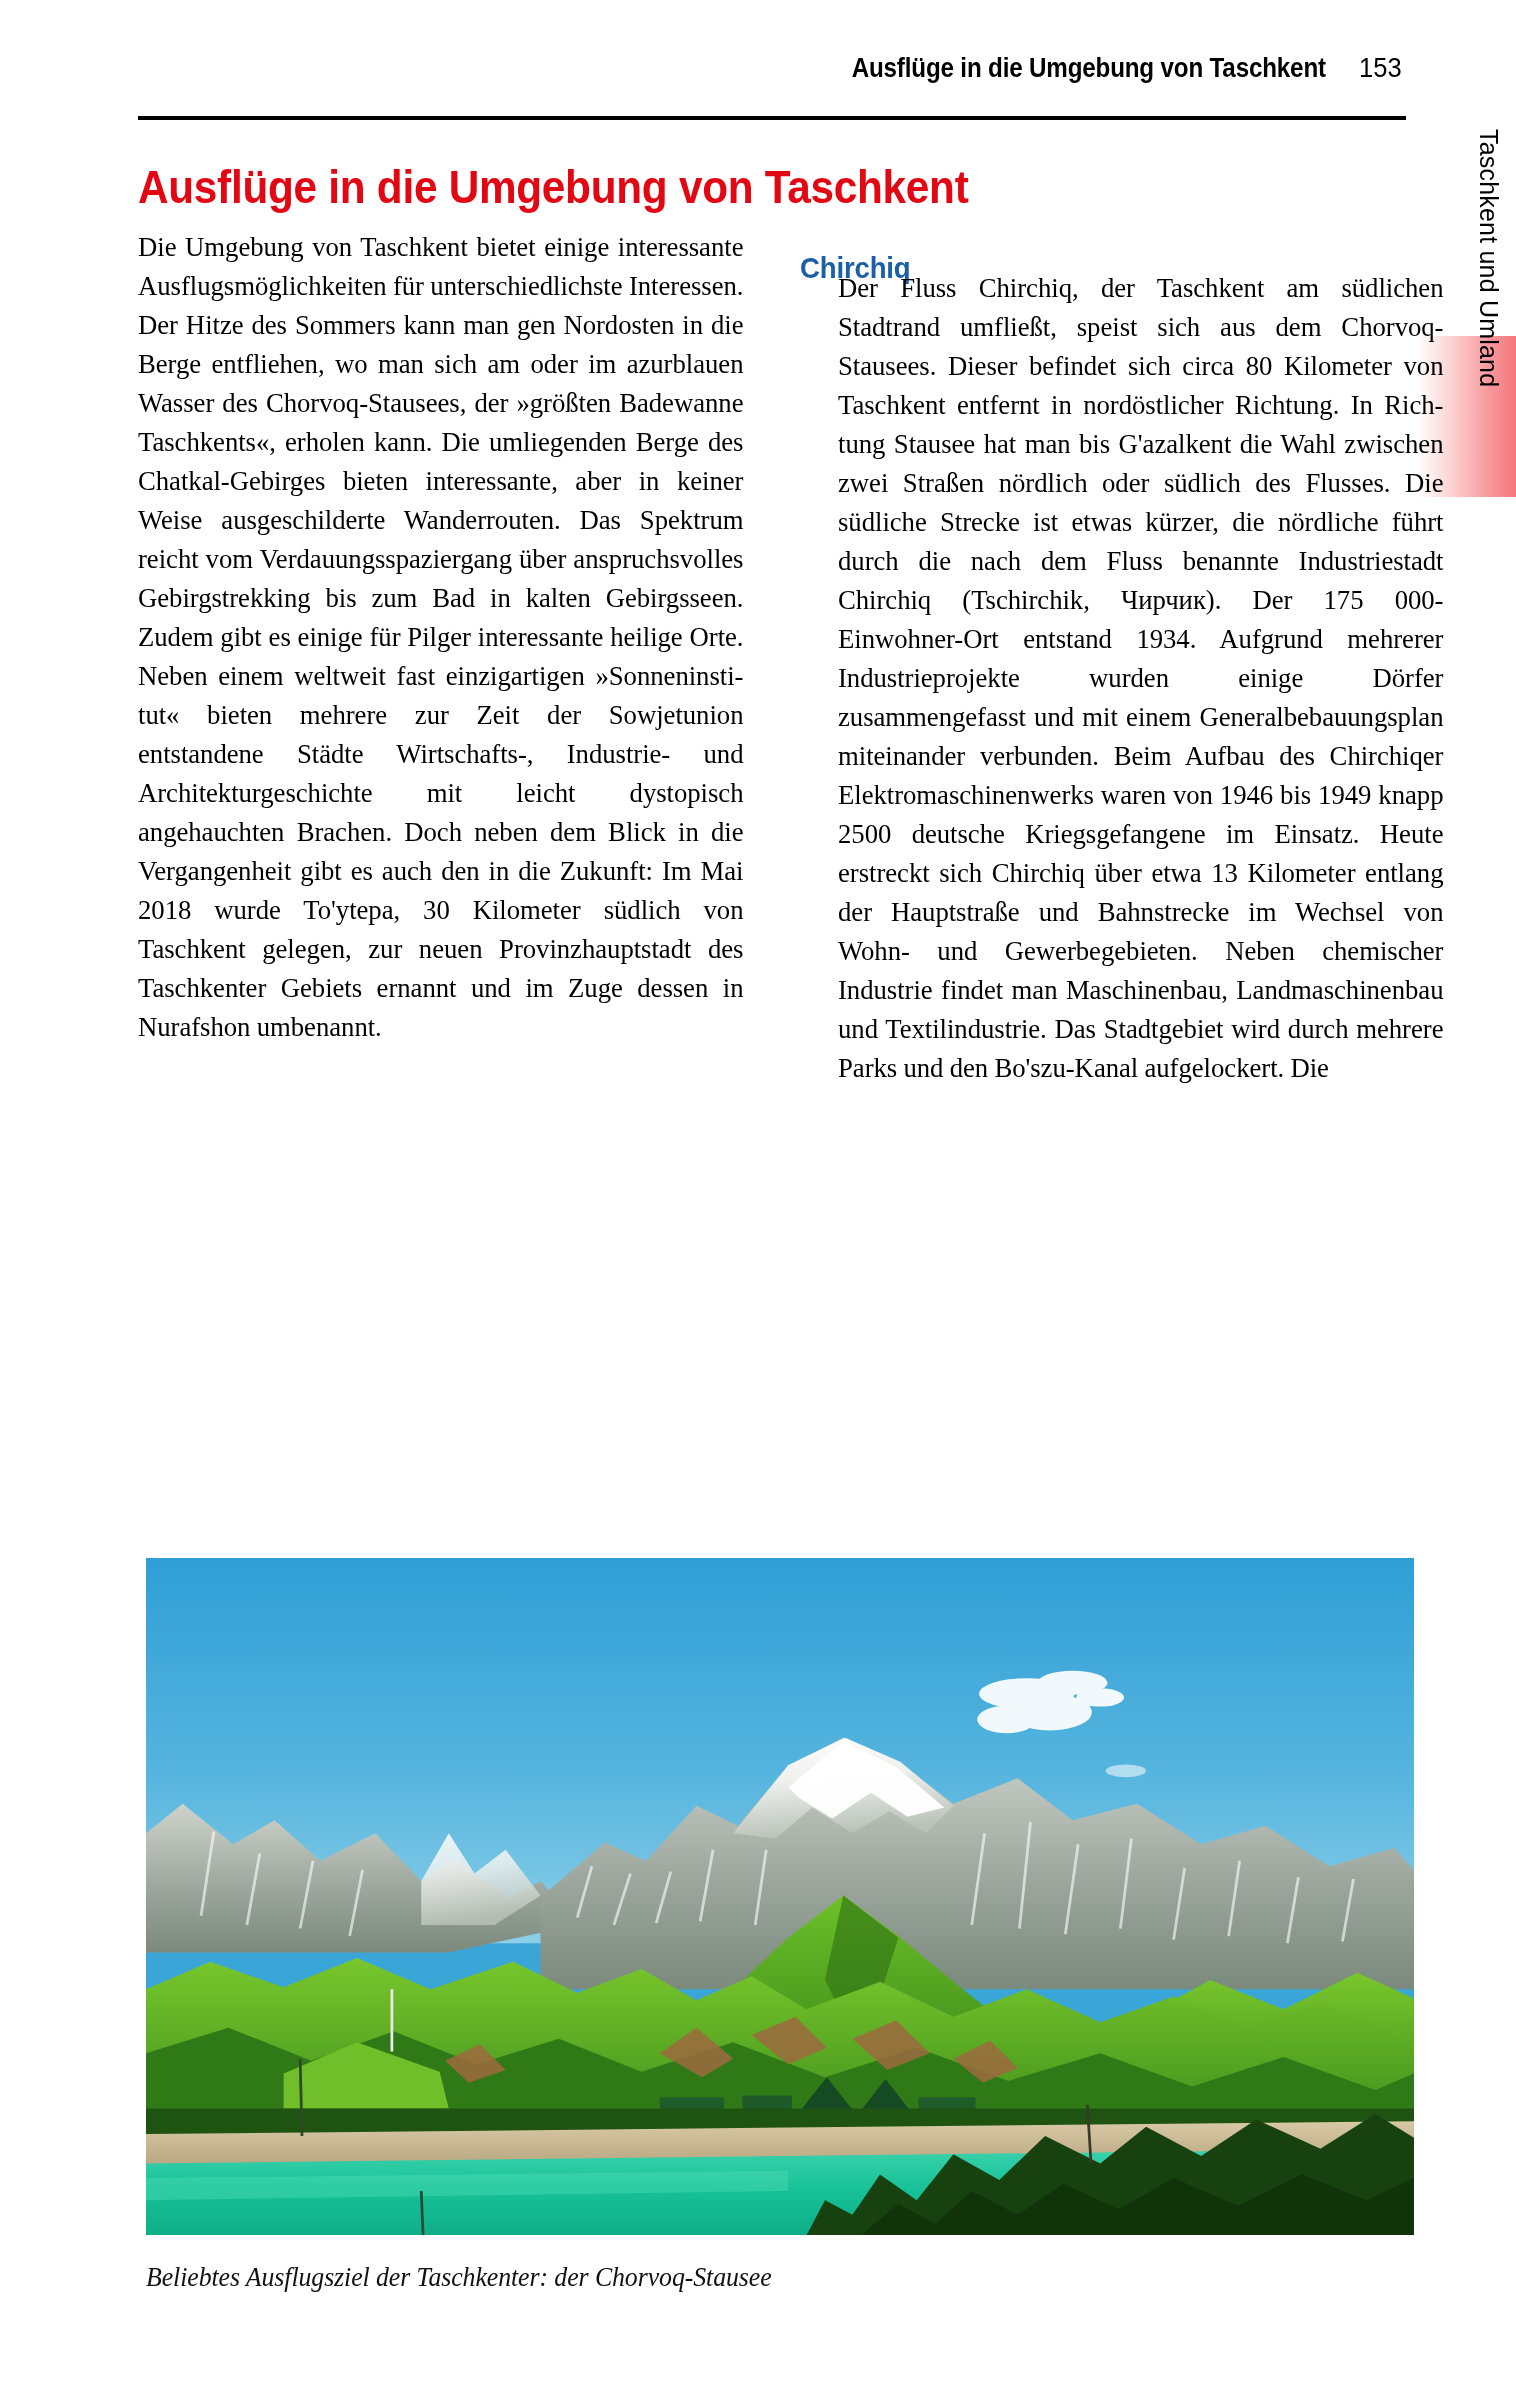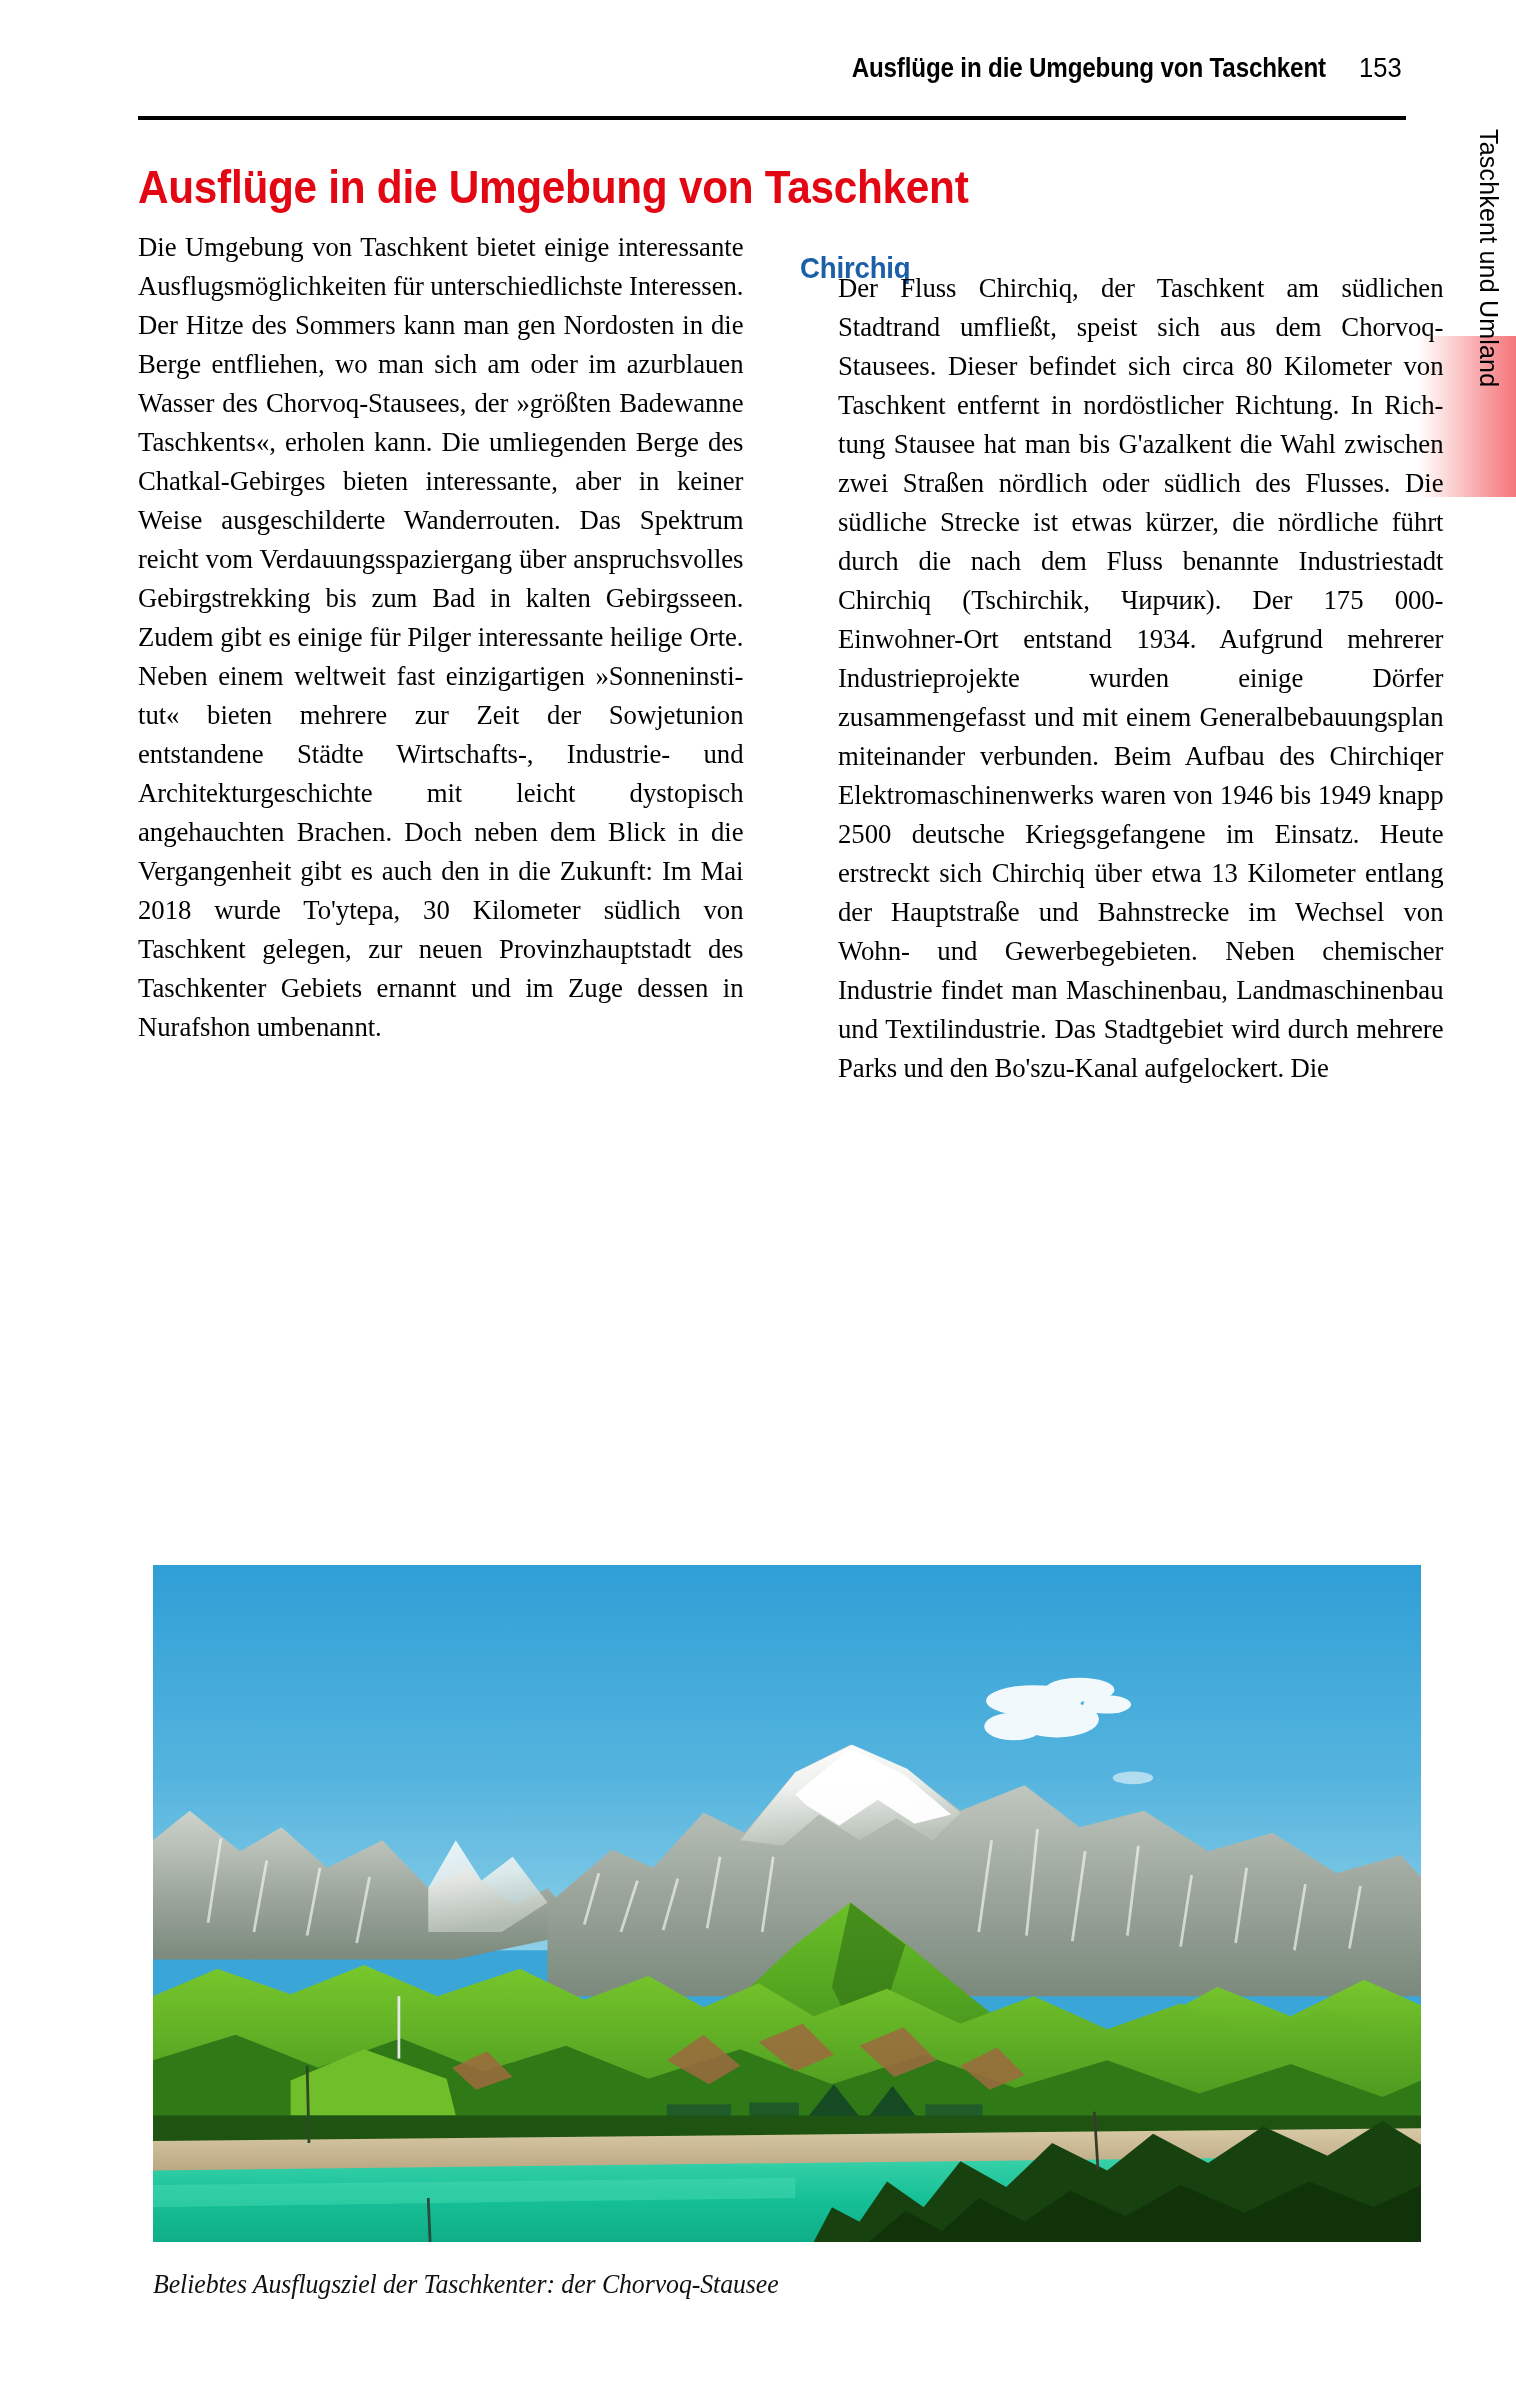--- a/index.html
+++ b/index.html
@@ -176,21 +176,21 @@
 
 <div class="col" id="col-left">
   <p>Die Umgebung von Taschkent bietet einige interessante Ausflugsmöglich­keiten für unterschiedlichste Interessen. Der Hitze des Sommers kann man gen Nordosten in die Berge entfliehen, wo man sich am oder im azurblauen Was­ser des Chorvoq-Stausees, der »größten Badewanne Taschkents«, erholen kann. Die umliegenden Berge des Chatkal-Ge­birges bieten interessante, aber in keiner Weise ausgeschilderte Wanderrouten. Das Spektrum reicht vom Verdauungs­spaziergang über anspruchsvolles Ge­birgstrekking bis zum Bad in kalten Ge­birgsseen. Zudem gibt es einige für Pilger interessante heilige Orte. Neben einem weltweit fast einzigartigen »Sonneninsti­tut« bieten mehrere zur Zeit der Sowjet­union entstandene Städte Wirtschafts-, Industrie- und Architekturgeschichte mit leicht dystopisch angehauchten Brachen. Doch neben dem Blick in die Vergangen­heit gibt es auch den in die Zukunft: Im Mai 2018 wurde To'ytepa, 30 Kilometer südlich von Taschkent gelegen, zur neu­en Provinzhauptstadt des Taschkenter Gebiets ernannt und im Zuge dessen in Nurafshon umbenannt.</p>
 </div>
 
 <h2 id="section-heading">Chirchiq</h2>
 <div class="col" id="col-right">
   <p>Der Fluss Chirchiq, der Taschkent am süd­lichen Stadtrand umfließt, speist sich aus dem Chorvoq-Stausees. Dieser befindet sich circa 80 Kilometer von Taschkent ent­fernt in nordöstlicher Richtung. In Rich­tung Stausee hat man bis G'azalkent die Wahl zwischen zwei Straßen nördlich oder südlich des Flusses. Die südliche Strecke ist etwas kürzer, die nördliche führt durch die nach dem Fluss benannte Industrie­stadt Chirchiq (Tschirchik, Чирчик). Der 175 000-Einwohner-Ort entstand 1934. Aufgrund mehrerer Industrieprojekte wur­den einige Dörfer zusammengefasst und mit einem Generalbebauungsplan mit­einander verbunden. Beim Aufbau des Chirchiqer Elektromaschinenwerks wa­ren von 1946 bis 1949 knapp 2500 deutsche Kriegsgefangene im Einsatz. Heute erstreckt sich Chirchiq über etwa 13 Kilometer entlang der Hauptstraße und Bahnstrecke im Wechsel von Wohn- und Gewerbegebieten. Neben chemischer Industrie findet man Maschinenbau, Landmaschinenbau und Textilindustrie. Das Stadtgebiet wird durch mehrere Parks und den Bo'szu-Kanal aufgelockert. Die</p>
 </div>
 
-<figure id="photo-figure" style="margin:15px;">
+<figure id="photo-figure" style="margin:8px;">
   <div id="photo">
     <svg viewBox="0 0 1382 738" preserveAspectRatio="none">
       <defs>
         <linearGradient id="skyGrad" x1="0" y1="0" x2="0" y2="1">
           <stop offset="0%" stop-color="#2f9fd6"></stop>
           <stop offset="55%" stop-color="#55b4de"></stop>
           <stop offset="100%" stop-color="#8ccfe8"></stop>
         </linearGradient>
         <linearGradient id="snowGrad" x1="0" y1="0" x2="0.2" y2="1">
           <stop offset="0%" stop-color="#ffffff"></stop>

